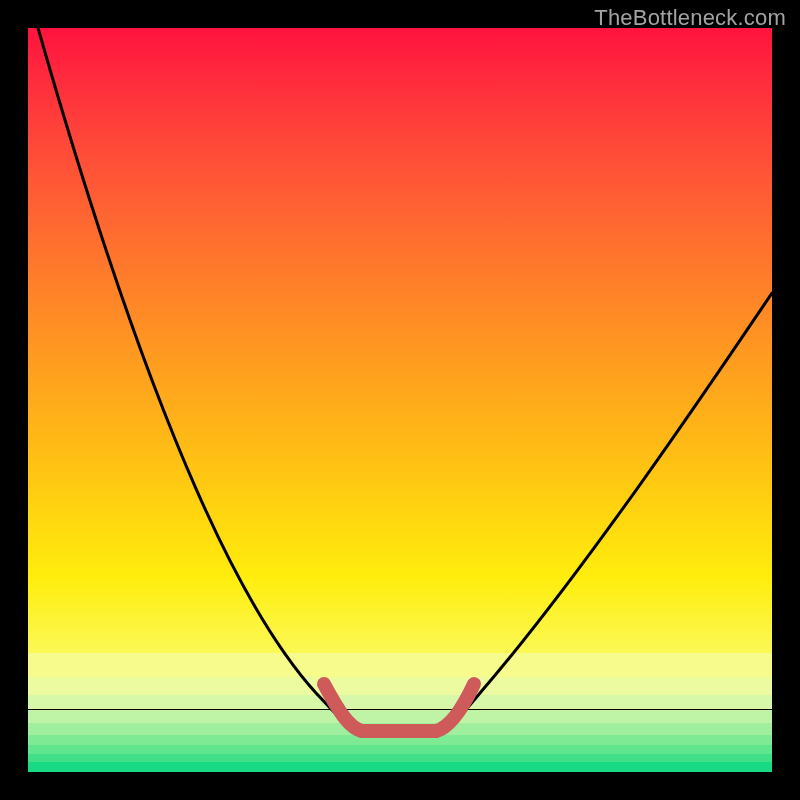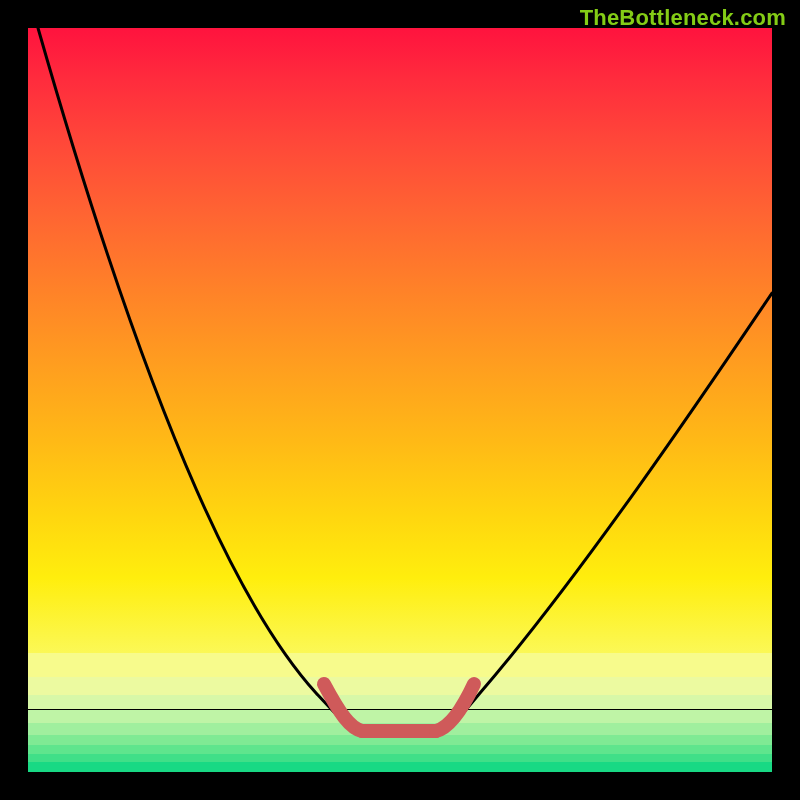--- a/index.html
+++ b/index.html
@@ -46,23 +46,23 @@
   }
   .band {
     position: absolute;
     left: 0;
     width: 100%;
   }
   .watermark {
     position: absolute;
     top: 5px;
     right: 14px;
-    color: #84cc16;
+    color: #a3a3a3;
     font-size: 22px;
-    font-weight: 700;
+    font-weight: 400;
     letter-spacing: 0.2px;
     pointer-events: none;
     user-select: none;
   }
   svg.curves {
     position: absolute;
     left: 0;
     top: 0;
     width: 100%;
     height: 100%;

